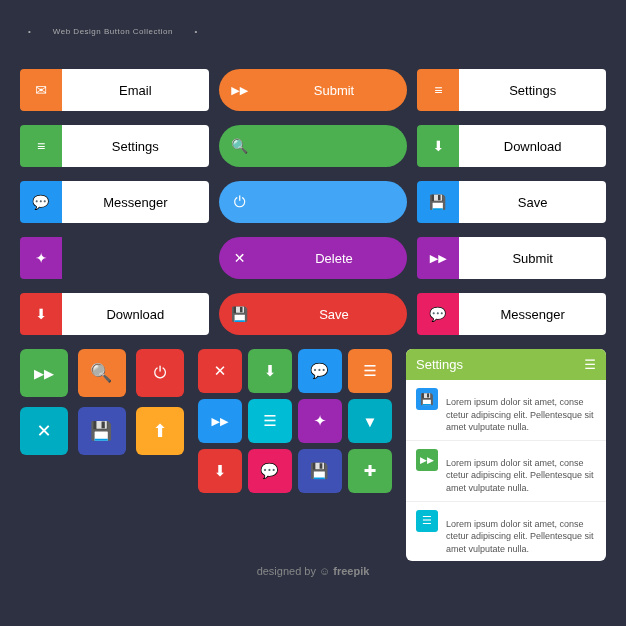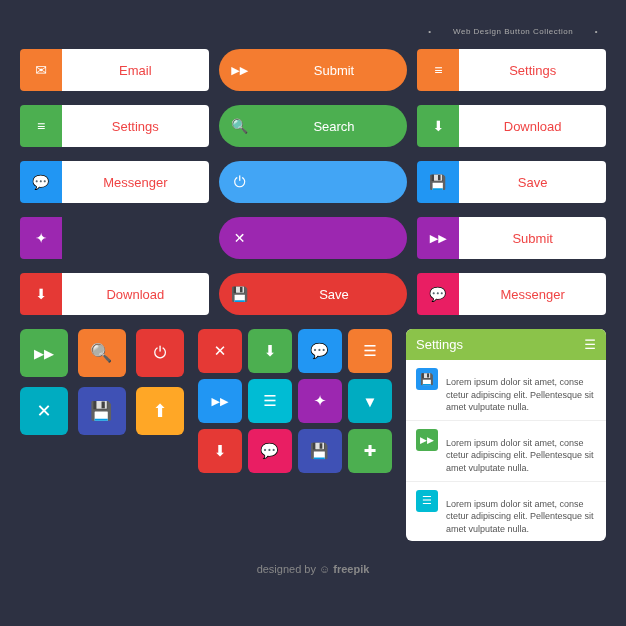--- a/index.html
+++ b/index.html
@@ -6,25 +6,25 @@
     body {
       background-color: #2d3142;
       width: 626px;
       min-height: 626px;
       font-family: 'Segoe UI', Arial, sans-serif;
       color: #fff;
       padding: 20px;
     }
 
     .page-title {
-      text-align: right;
+      text-align: left;
       font-size: 18px;
       font-weight: 400;
       color: #ccc;
-      margin-bottom: 8px;
+      margin-bottom: 28px;
       letter-spacing: 0.5px;
     }
     .page-title span {
       margin: 0 8px;
       font-size: 8px;
       vertical-align: middle;
       color: #aaa;
     }
 
     .button-grid {
@@ -55,21 +55,21 @@
       align-items: center;
       justify-content: center;
       font-size: 14px;
       color: #fff;
     }
 
     .btn-label {
       flex: 1;
       text-align: center;
       font-size: 13px;
-      color: #ef4444;
+      color: #000000;
       background: #fff;
       height: 100%;
       display: flex;
       align-items: center;
       justify-content: center;
     }
 
     .btn-label-colored {
       flex: 1;
       text-align: center;
@@ -198,21 +198,20 @@
   </div>
 </div>
 
 <div class="button-grid">
   <div class="btn">
     <div class="btn-icon bg-green">≡</div>
     <div class="btn-label">Settings</div>
   </div>
   <div class="btn btn-pill bg-green">
     <div class="btn-icon">🔍</div>
-    <div class="btn-label-colored">Search</div>
   </div>
   <div class="btn">
     <div class="btn-icon bg-green">⬇</div>
     <div class="btn-label">Download</div>
   </div>
 </div>
 
 <div class="button-grid">
   <div class="btn">
     <div class="btn-icon bg-blue">💬</div>
@@ -226,20 +225,21 @@
     <div class="btn-label">Save</div>
   </div>
 </div>
 
 <div class="button-grid">
   <div class="btn">
     <div class="btn-icon bg-purple">✦</div>
   </div>
   <div class="btn btn-pill bg-purple">
     <div class="btn-icon">✕</div>
+    <div class="btn-label-colored">Delete</div>
   </div>
   <div class="btn">
     <div class="btn-icon bg-purple" style="font-size:11px;">▶▶</div>
     <div class="btn-label">Submit</div>
   </div>
 </div>
 
 <div class="button-grid">
   <div class="btn">
     <div class="btn-icon bg-red">⬇</div>
@@ -304,16 +304,16 @@
       <div class="settings-card-icon bg-green" style="font-size:9px;">▶▶</div>
       <div class="settings-card-text">Lorem ipsum dolor sit amet, conse ctetur adipiscing elit. Pellentesque sit amet vulputate nulla.</div>
     </div>
     <div class="settings-card-item">
       <div class="settings-card-icon bg-teal">☰</div>
       <div class="settings-card-text">Lorem ipsum dolor sit amet, conse ctetur adipiscing elit. Pellentesque sit amet vulputate nulla.</div>
     </div>
   </div>
 </div>
 
-<div class="footer" style="margin-top:22px;">
+<div class="footer" style="margin-top:4px;">
   <span>designed by ☺ </span>
   <strong>freepik</strong>
 </div>
 
 </body></html>

